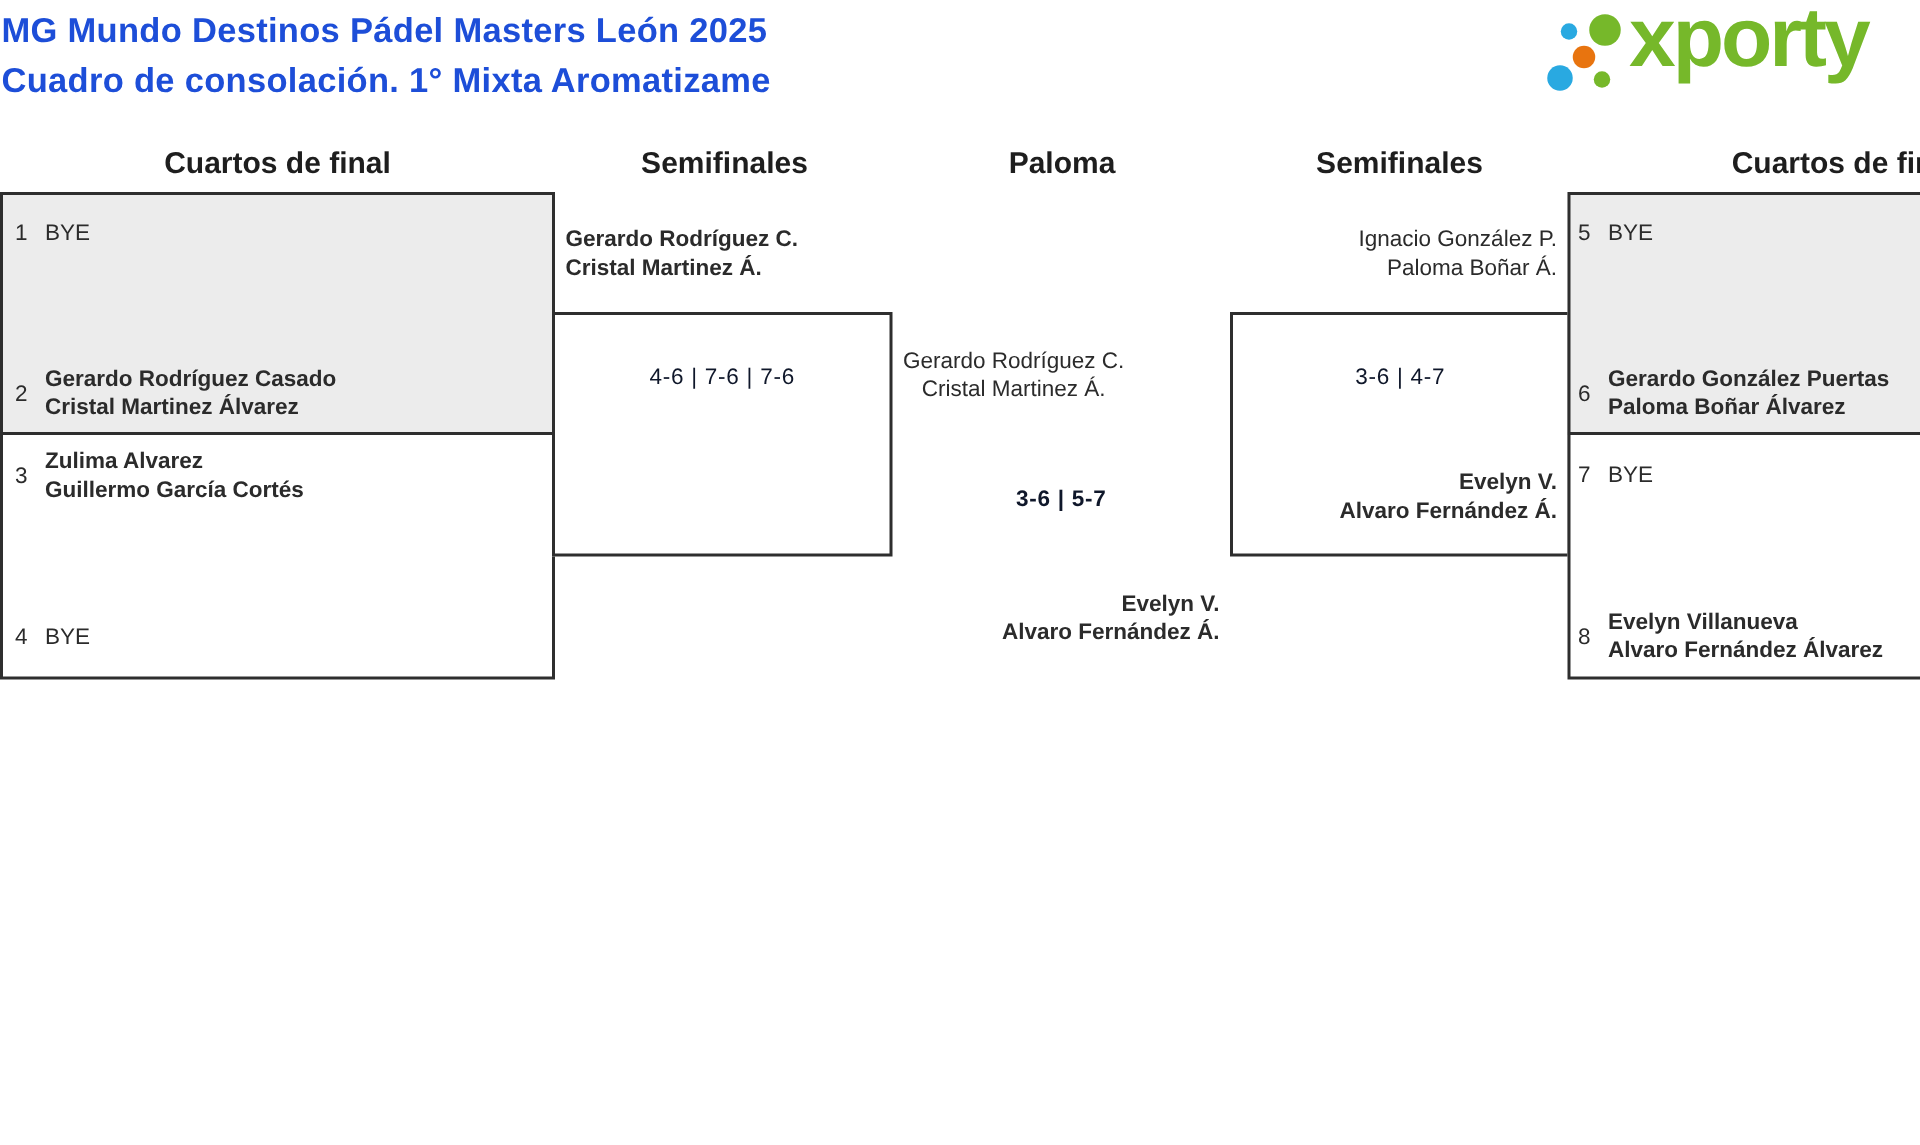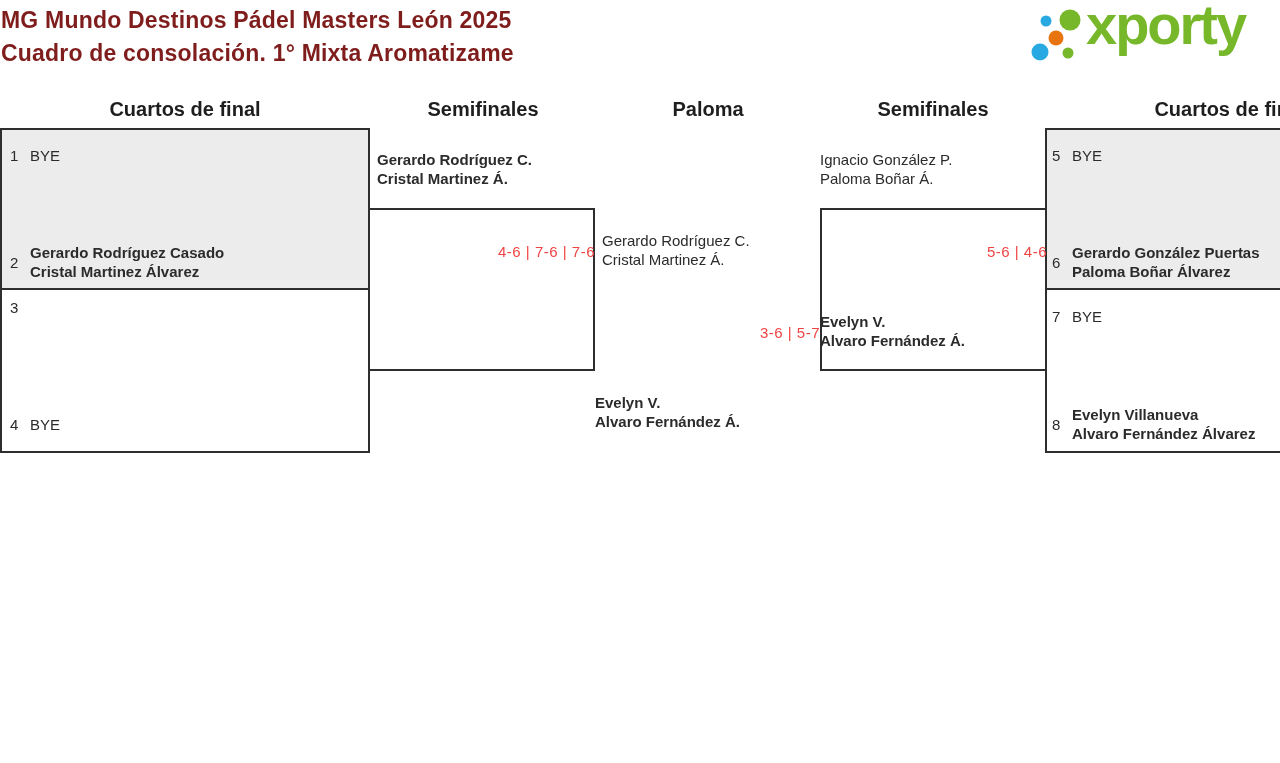--- a/index.html
+++ b/index.html
@@ -13,21 +13,21 @@
     overflow: hidden;
   }
   .page { position: absolute; inset: 0; }
 
   
   .title-block { position: absolute; left: 1px; top: 4px; }
   .title-line {
     font-size: 23px;
     line-height: 33px;
     font-weight: 600;
-    color: #7f1d1d;
+    color: #1d4ed8;
     letter-spacing: 0.2px;
     white-space: nowrap;
   }
   .logo { position: absolute; left: 1024px; top: 4px; width: 234px; height: 64px; cursor: pointer; }
   .logo-dots { position: absolute; left: 0; top: 0; }
   .logo-text {
     position: absolute; left: 62px; top: -12px;
     font-size: 56px; font-weight: 700;
     letter-spacing: -2px;
     color: var(--green, #76b82a);
@@ -56,37 +56,37 @@
     display: flex;
     align-items: center;
     font-size: 15px;
     line-height: 19px;
     white-space: nowrap;
   }
   .seed { width: 20px; flex: 0 0 20px; font-weight: 400; color: #2b2b2b; }
   .team-names { }
   .team-names div { white-space: nowrap; }
   .bold { font-weight: 700; }
-  .regular { font-weight: 400; }
+  .regular { font-weight: 400; text-align: center; }
 
   .name-block {
     position: absolute;
     font-size: 15px;
     line-height: 19px;
     white-space: nowrap;
   }
-  .name-block.right { text-align: left; }
+  .name-block.right { text-align: right; }
 
   .score {
     position: absolute;
     font-size: 15px;
     line-height: 19px;
-    text-align: right;
+    text-align: center;
     font-weight: 400;
-    color: #ef4444;
+    color: #0f172a;
     letter-spacing: 0.5px;
   }
 </style>
 </head>
 <body style="--green: #76b82a; --blue: #29a9e1; --orange: #e8740f; --gray: #ececec; --border: #2e2e2e;">
 
 <div class="page">
 
   <div class="title-block">
     <div class="title-line">MG Mundo Destinos Pádel Masters León 2025</div>
@@ -126,20 +126,24 @@
   <div class="slot-row" style="left:10px; top:243px;">
     <span class="seed">2</span>
     <span class="team-names bold">
       <div>Gerardo Rodríguez Casado</div>
       <div>Cristal Martinez Álvarez</div>
     </span>
   </div>
 
   <div class="slot-row" style="left:10px; top:298px;">
     <span class="seed">3</span>
+    <span class="team-names bold">
+      <div>Zulima Alvarez</div>
+      <div>Guillermo García Cortés</div>
+    </span>
   </div>
   <div class="slot-row" style="left:10px; top:415px;">
     <span class="seed">4</span>
     <span class="team-names regular">BYE</span>
   </div>
 
   <div class="slot-row" style="left:1052px; top:146px;">
     <span class="seed">5</span>
     <span class="team-names regular">BYE</span>
   </div>
@@ -166,29 +170,29 @@
   <div class="name-block bold" style="left:377px; top:150px;">
     <div>Gerardo Rodríguez C.</div>
     <div>Cristal Martinez Á.</div>
   </div>
   <div class="score" style="left:368px; top:242px; width:227px;">4-6 | 7-6 | 7-6</div>
 
   <div class="name-block regular right" style="left:820px; top:150px; width:218px;">
     <div>Ignacio González P.</div>
     <div>Paloma Boñar Á.</div>
   </div>
-  <div class="score" style="left:820px; top:242px; width:227px;">5-6 | 4-6</div>
+  <div class="score" style="left:820px; top:242px; width:227px;">3-6 | 4-7</div>
   <div class="name-block bold right" style="left:820px; top:312px; width:218px;">
     <div>Evelyn V.</div>
     <div>Alvaro Fernández Á.</div>
   </div>
 
   <div class="name-block regular" style="left:602px; top:231px;">
     <div>Gerardo Rodríguez C.</div>
     <div>Cristal Martinez Á.</div>
   </div>
-  <div class="score" style="left:595px; top:323px; width:225px;">3-6 | 5-7</div>
+  <div class="score" style="left:595px; top:323px; width:225px;font-weight:bold;">3-6 | 5-7</div>
   <div class="name-block bold right" style="left:595px; top:393px; width:218px;">
     <div>Evelyn V.</div>
     <div>Alvaro Fernández Á.</div>
   </div>
 
 </div>
 
 </body></html>

